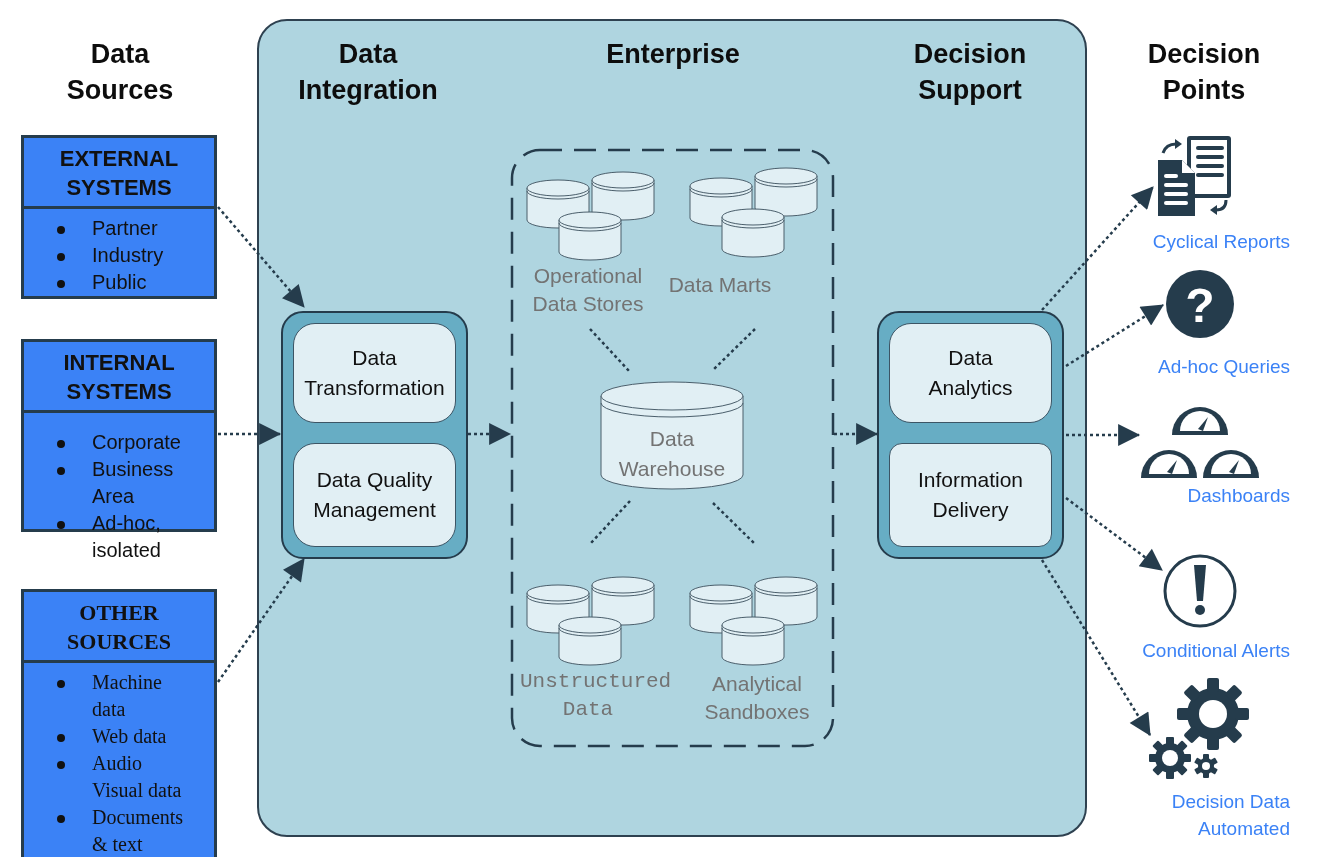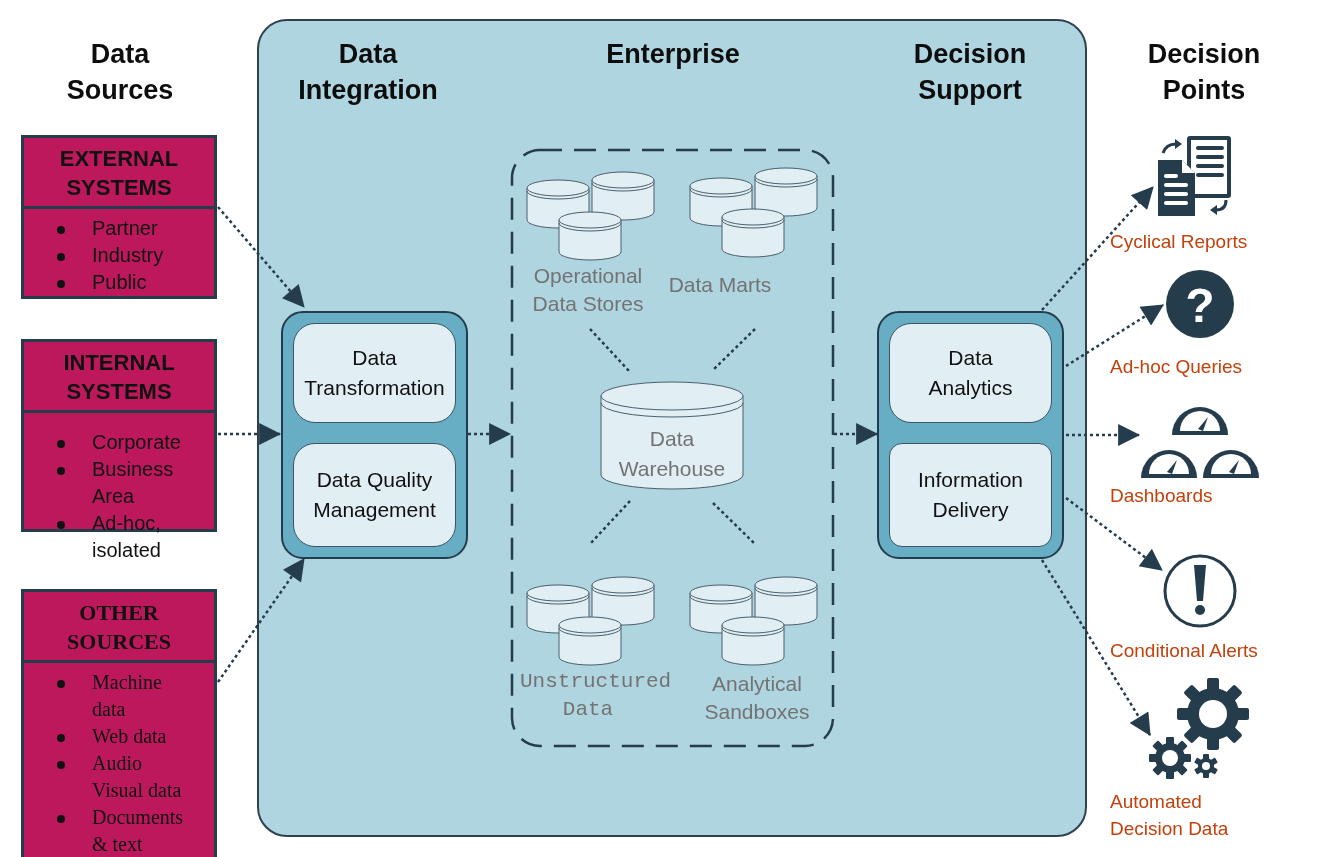--- a/index.html
+++ b/index.html
@@ -2,34 +2,34 @@
 <html><head>
 <meta charset="utf-8">
 <style>
   html, body { margin:0; padding:0; background:#ffffff; }
   body { width:1323px; height:857px; position:relative; overflow:hidden;
          font-family:"Liberation Sans", "DejaVu Sans", sans-serif; color:#111; }
   .col-title { position:absolute; text-align:center; font-weight:bold; font-size:27px; line-height:36px; color:#0d0d0d; }
   .col-title span { display:block; }
   #main-panel { position:absolute; left:257px; top:19px; width:830px; height:818px;
     background:#afd5e0; border:2px solid #2e4150; border-radius:30px; box-sizing:border-box; }
-  .src-box { position:absolute; left:21px; width:196px; border:3px solid #253c4c; background:#be185d; box-sizing:border-box; }
+  .src-box { position:absolute; left:21px; width:196px; border:3px solid #253c4c; background:#3b82f6; box-sizing:border-box; }
   .src-head { border-bottom:3px solid #253c4c; text-align:center; font-weight:bold; font-size:22px; line-height:29px; padding:6px 0 4px 0; }
   .src-head span { display:block; }
   .src-list { list-style:none; margin:0; padding:6px 0 6px 16px; font-size:20px; line-height:27px; }
   .src-list li { position:relative; padding-left:52px; }
   .src-list li::before { content:""; position:absolute; left:17px; top:11px; width:8px; height:8px; border-radius:50%; background:#111; }
   .proc-outer { position:absolute; background:#67adc4; border:2px solid #253c4c; border-radius:22px; box-sizing:border-box; }
   .proc-inner { position:absolute; left:10px; right:10px; background:#e1eff4; border:1px solid #3c5565;
     border-radius:22px; display:flex; align-items:center; justify-content:center; text-align:center;
     font-size:21px; line-height:30px; box-sizing:border-box; }
   .proc-inner span { display:block; }
   .db-label { position:absolute; text-align:center; font-size:21px; line-height:28px; color:#737373; }
   .db-label span { display:block; }
-  .dp-label { position:absolute; text-align:left; font-size:19px; line-height:27px; color:#c2410c; }
+  .dp-label { position:absolute; text-align:right; font-size:19px; line-height:27px; color:#3b82f6; }
   .dp-label span { display:block; }
   svg { position:absolute; left:0; top:0; overflow:visible; }
 </style>
 </head>
 <body>
 
 <div id="main-panel"></div>
 
 <div class="col-title" style="left:40px; top:36px; width:160px;">
   <span>Data</span>
@@ -296,15 +296,15 @@
 <div class="dp-label" style="left:1110px; top:353px; width:180px;">
   <span>Ad-hoc Queries</span>
 </div>
 <div class="dp-label" style="left:1110px; top:482px; width:180px;">
   <span>Dashboards</span>
 </div>
 <div class="dp-label" style="left:1110px; top:637px; width:180px;">
   <span>Conditional Alerts</span>
 </div>
 <div class="dp-label" style="left:1110px; top:788px; width:180px;">
+  <span>Decision Data</span>
   <span>Automated</span>
-  <span>Decision Data</span>
 </div>
 
 </body></html>

